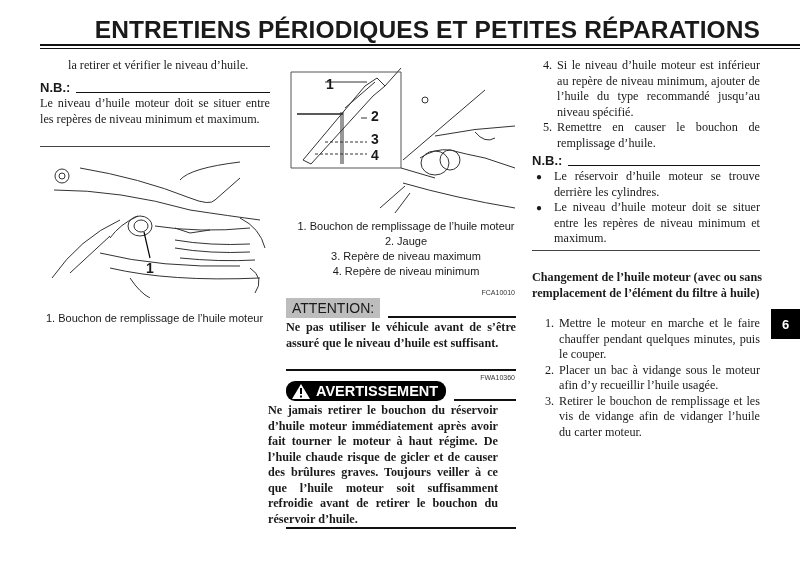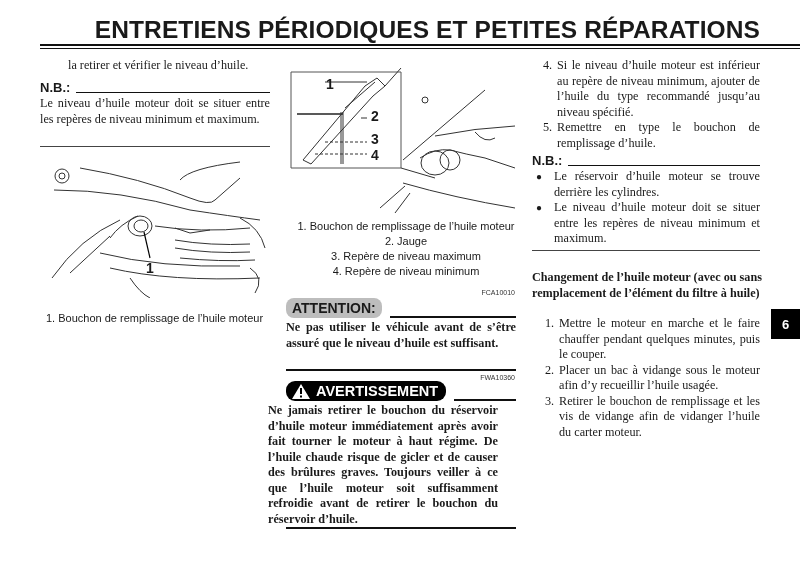--- a/index.html
+++ b/index.html
@@ -11,21 +11,21 @@
   .rule-top2 { left:40px; width:760px; top:48px; height:1px; background:#111; }
   .txt { font-size:12.2px; line-height:15.5px;font-family:Liberation Serif, serif; }
   .just { text-align:justify; }
   .nb { font-weight:bold; font-size:13px; display:flex; align-items:flex-end; }
   .nb .line { flex:1; border-bottom:1px solid #111; margin-left:6px; margin-bottom:2px; }
   .hr { height:1px; background:#444; }
   .hr2 { height:2px; background:#111; }
   .caption { font-size:11px; line-height:15px;text-align:center; }
   .code { font-size:7px; color:#333; text-align:right; }
   .attn { display:flex; align-items:flex-end; }
-  .attn-label { background:#bdbdbd; font-weight:bold; font-size:14px; padding:1px 6px; line-height:18px;border-radius:8px; }
+  .attn-label { background:#bdbdbd; font-weight:normal; font-size:14px; padding:1px 6px; line-height:18px; }
   .attn .line { flex:1; border-bottom:2px solid #111; margin-left:8px; }
   .warn-label { background:#000; color:#fff; font-weight:bold; font-size:14.5px; padding:1px 8px 1px 6px; line-height:18px; display:flex; align-items:center;border-radius:9px; }
   .bold { font-weight:bold; }
   ol.steps { margin:0; padding:0; list-style:none; }
   ol.steps li { display:flex; }
   ol.steps li .n { width:14px; flex:none; }
   ol.steps li .t { flex:1; text-align:justify; }
   ul.bul { margin:0; padding:0; list-style:none; }
   ul.bul li { display:flex; }
   ul.bul li .b { width:18px; flex:none; font-size:10px; padding-left:4px; }
@@ -139,21 +139,21 @@
 <div class="abs txt just bold" style="left:268px; top:403px; width:230px;">Ne jamais retirer le bouchon du réservoir d’huile moteur immédiatement après avoir fait tourner le moteur à haut régime. De l’huile chaude risque de gicler et de causer des brûlures graves. Toujours veiller à ce que l’huile moteur soit suffisamment refroidie avant de retirer le bouchon du réservoir d’huile.</div>
 <div class="abs hr2" style="left:286px; top:527px; width:230px;"></div>
 
 <ol class="abs steps txt" style="left:543px; top:58px; width:217px;">
   <li>
       <span class="n">4.</span>
       <span class="t">Si le niveau d’huile moteur est inférieur au repère de niveau minimum, ajouter de l’huile du type recommandé jusqu’au niveau spécifié.</span>
     </li>
   <li>
       <span class="n">5.</span>
-      <span class="t">Remettre en type le bouchon de remplissage d’huile.</span>
+      <span class="t">Remettre en causer le bouchon de remplissage d’huile.</span>
     </li>
 </ol>
 
 <div class="abs nb" style="left:532px; top:153px; width:228px;">
   <span>N.B.:</span>
   <span class="line"></span>
 </div>
 <ul class="abs bul txt" style="left:532px; top:169px; width:228px;">
   <li>
       <span class="b">●</span>

